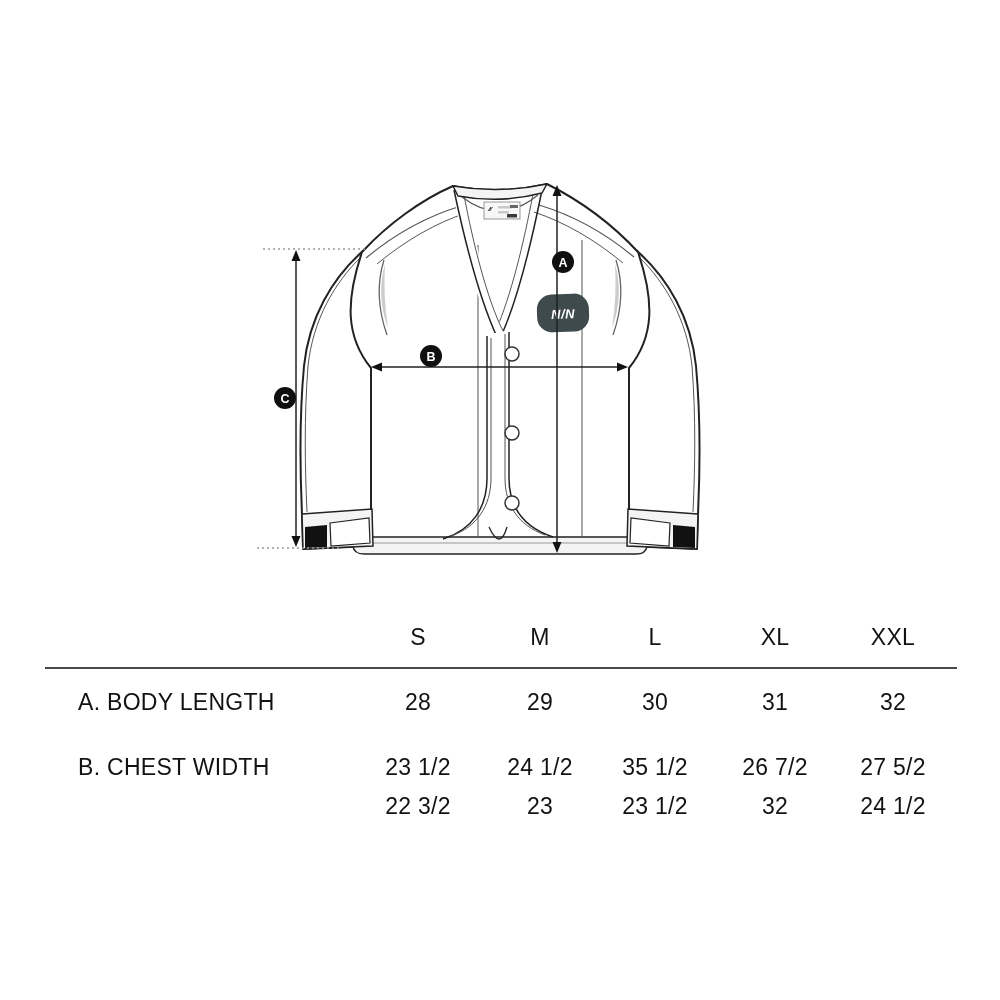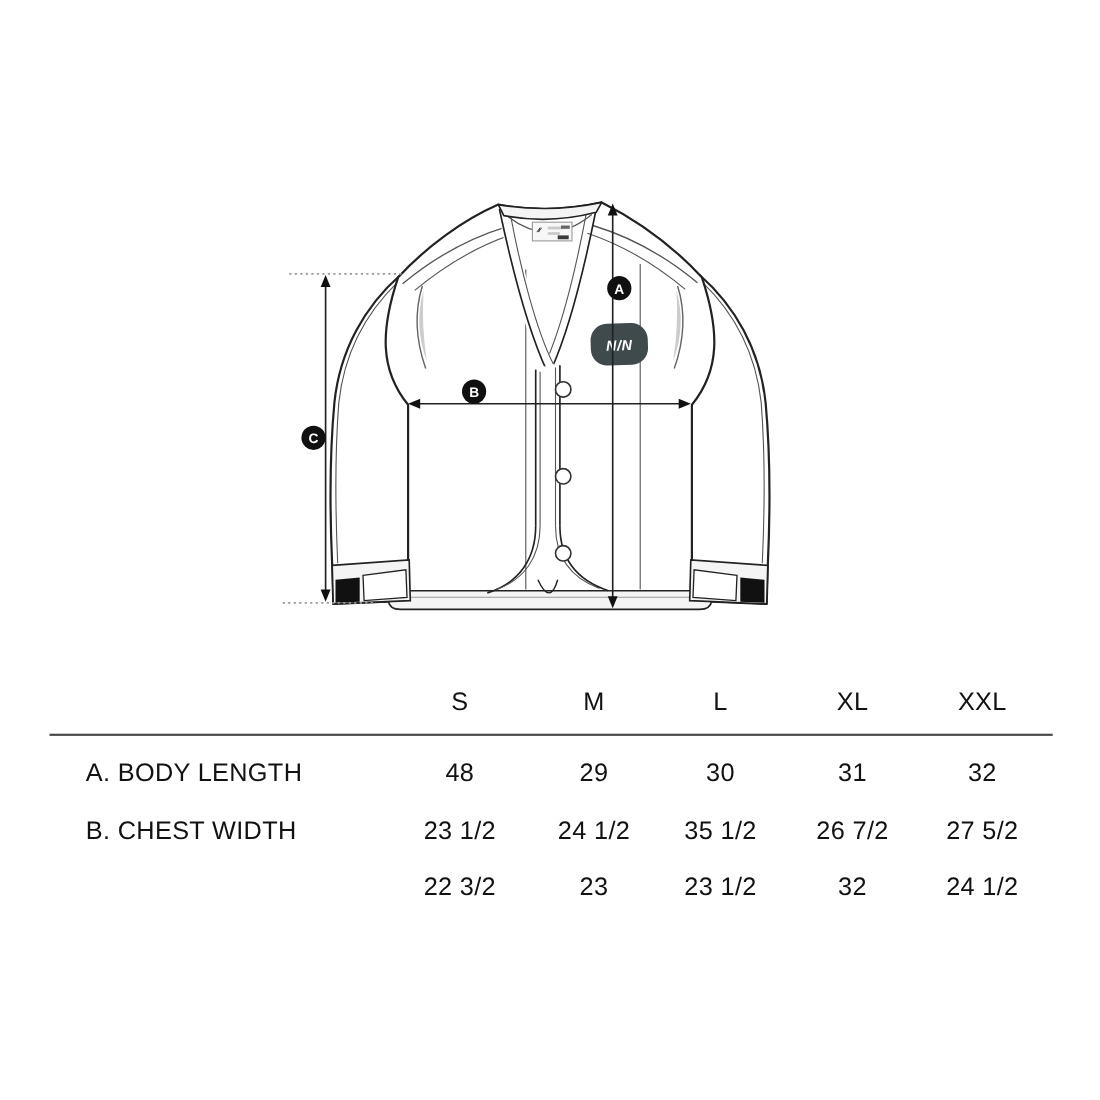--- a/index.html
+++ b/index.html
@@ -6,21 +6,21 @@
   body{
     width:1000px;height:1000px;background:#ffffff;position:relative;
     font-family:"Liberation Sans", sans-serif;color:#121212;overflow:hidden;
   }
   .diagram-wrap{position:absolute;left:0;top:0;width:1000px;height:620px;}
   .size-table{position:absolute;left:0;top:0;width:1000px;height:380px;top:600px;}
   .trow{position:absolute;left:0;width:1000px;height:30px;line-height:30px;font-size:23px;letter-spacing:.3px;}
   .thead{top:22px;}
   .rule{position:absolute;left:45px;top:67px;width:912px;height:2px;background:#4a4a4a;}
   .row-a{top:87px;}
-  .row-b{top:140px;}
+  .row-b{top:152px;}
   .row-c{top:191px;}
   .rlabel{position:absolute;left:78px;width:300px;text-align:left;}
   .cell{position:absolute;width:120px;text-align:center;}
   .c0{left:358px;} .c1{left:480px;} .c2{left:595px;} .c3{left:715px;} .c4{left:833px;}
   svg text.marker{font-family:"Liberation Sans",sans-serif;font-weight:bold;font-size:12.5px;fill:#ffffff;}
   svg text.badge-txt{font-family:"Liberation Sans",sans-serif;font-weight:bold;font-style:italic;font-size:13px;fill:#ffffff;letter-spacing:.5px;}
 </style>
 </head>
 <body>
 
@@ -157,21 +157,21 @@
     <span class="cell c1">M</span>
     <span class="cell c2">L</span>
     <span class="cell c3">XL</span>
     <span class="cell c4">XXL</span>
   </div>
 
   <div class="rule"></div>
 
   <div class="trow row-a">
     <span class="rlabel">A. BODY LENGTH</span>
-    <span class="cell c0">48</span>
+    <span class="cell c0">28</span>
     <span class="cell c1">29</span>
     <span class="cell c2">30</span>
     <span class="cell c3">31</span>
     <span class="cell c4">32</span>
   </div>
 
   <div class="trow row-b">
     <span class="rlabel">B. CHEST WIDTH</span>
     <span class="cell c0">23 1/2</span>
     <span class="cell c1">24 1/2</span>

